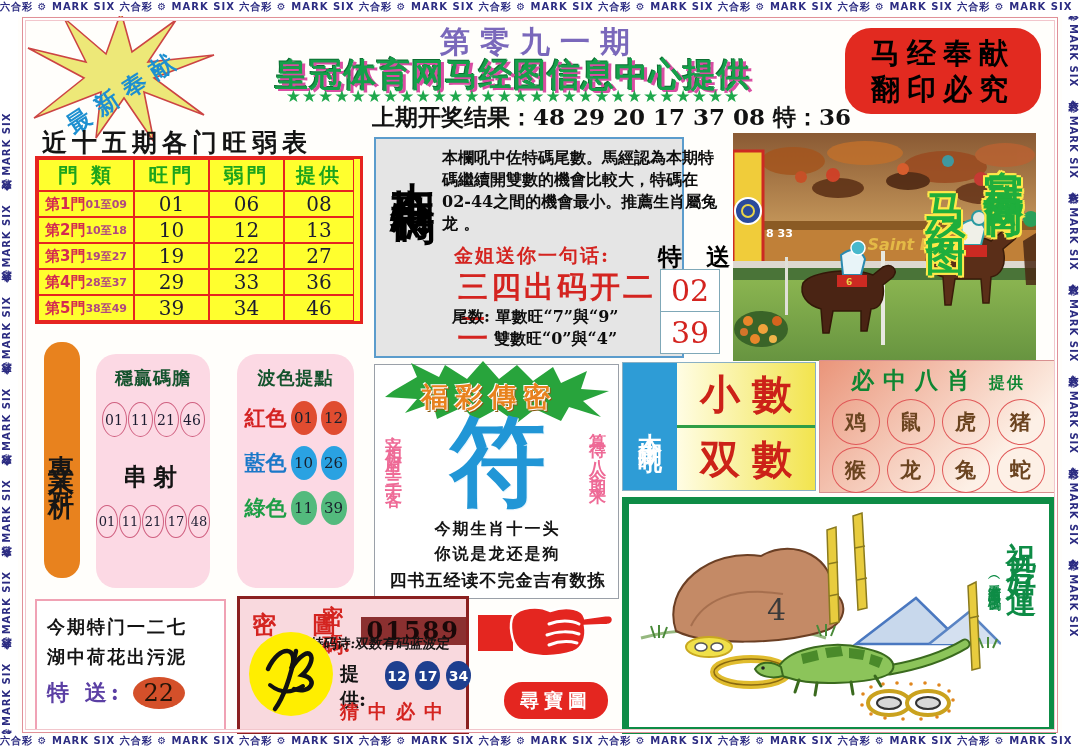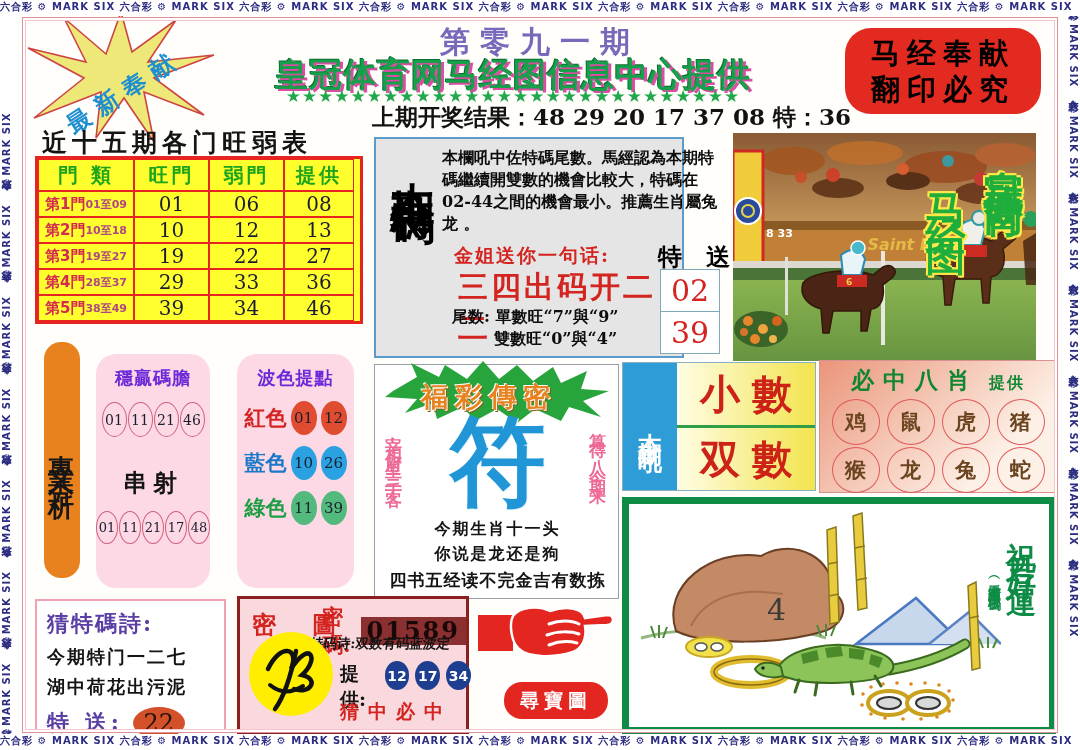--- a/index.html
+++ b/index.html
@@ -73,27 +73,27 @@
        text-shadow:2px 0 0 #ffe84a,-2px 0 0 #ffe84a,0 2px 0 #ffe84a,0 -2px 0 #ffe84a,2px 2px 0 #ffe84a,-2px -2px 0 #ffe84a;}
   .ov-right{right:4px;top:6px;letter-spacing:7px;}
   .ov-left{right:62px;top:30px;letter-spacing:22px;}
   
   .pro-bar{position:absolute;left:44px;top:342px;width:36px;height:236px;background:#e8821e;
        border-radius:17px;display:flex;align-items:center;justify-content:center;}
   .pro-bar span{writing-mode:vertical-rl;color:#161616;font:bold 26px "DejaVu Serif",serif;letter-spacing:13px;}
   .pink-panel{position:absolute;background:#fcd9e4;border-radius:20px;}
   .panel-stable{left:96px;top:354px;width:114px;height:234px;}
   .panel-wave{left:237px;top:354px;width:117px;height:234px;}
-  .pp-title{text-align:center;margin-top:12px;color:#6d28d9;font:bold 18px "DejaVu Serif",serif;letter-spacing:1px;}
+  .pp-title{text-align:center;margin-top:12px;color:#14532d;font:bold 18px "DejaVu Serif",serif;letter-spacing:1px;}
   .circle-row{display:flex;justify-content:center;gap:1px;margin-top:12px;}
   .num-oval{width:23px;height:33px;border:1px solid #d06080;border-radius:50%;
        display:flex;align-items:center;justify-content:center;color:#1c1c30;
        font:14px "DejaVu Serif",serif;background:transparent;}
   .circle-row.small .num-oval{width:20px;height:31px;font-size:13px;}
-  .pp-mid{text-align:center;margin-top:30px;margin-bottom:6px;color:#141414;
+  .pp-mid{text-align:center;margin-top:24px;margin-bottom:6px;color:#141414;
        font:bold 24px "DejaVu Serif",serif;letter-spacing:6px;}
   .wave-row{display:flex;align-items:center;justify-content:center;gap:4px;margin-top:11px;}
   .wave-label{font:bold 21px "DejaVu Serif",serif;letter-spacing:0;}
   .wave-red .wave-label{color:#d42222;} .wave-blue .wave-label{color:#1a78c8;} .wave-green .wave-label{color:#1f9e46;}
   .wave-ball{width:26px;height:34px;border-radius:50%;display:flex;align-items:center;justify-content:center;
        color:#19202c;font:15px "DejaVu Serif",serif;}
   .wave-red .wave-ball{background:#e04c30;} .wave-blue .wave-ball{background:#2aa2e2;} .wave-green .wave-ball{background:#53ba7d;}
   
   .fucai{position:absolute;left:374px;top:364px;width:245px;height:235px;background:#fff;
        border:1px solid #9aa0a8;box-sizing:border-box;}
@@ -487,21 +487,20 @@
             <circle cx="240" cy="208" r="1.8"></circle>
           <circle cx="231" cy="199" r="1.8"></circle>
         </g>
       </g>
     </svg>
     <div class="luck-main">祝君好運</div>
     <div class="luck-sub">（看清圖中密碼）</div>
   </div>
 
   <div class="poem">
-    <div class="poem-title">猜特碼詩:</div>
     <div class="poem-line">今期特门一二七</div>
     <div class="poem-line">湖中荷花出污泥</div>
     <div class="poem-send">
       <span class="lbl">特 送:</span>
       <span class="val">22</span>
     </div>
   </div>
 
   <div class="secret">
     <div class="sec-title">密 圖</div>

